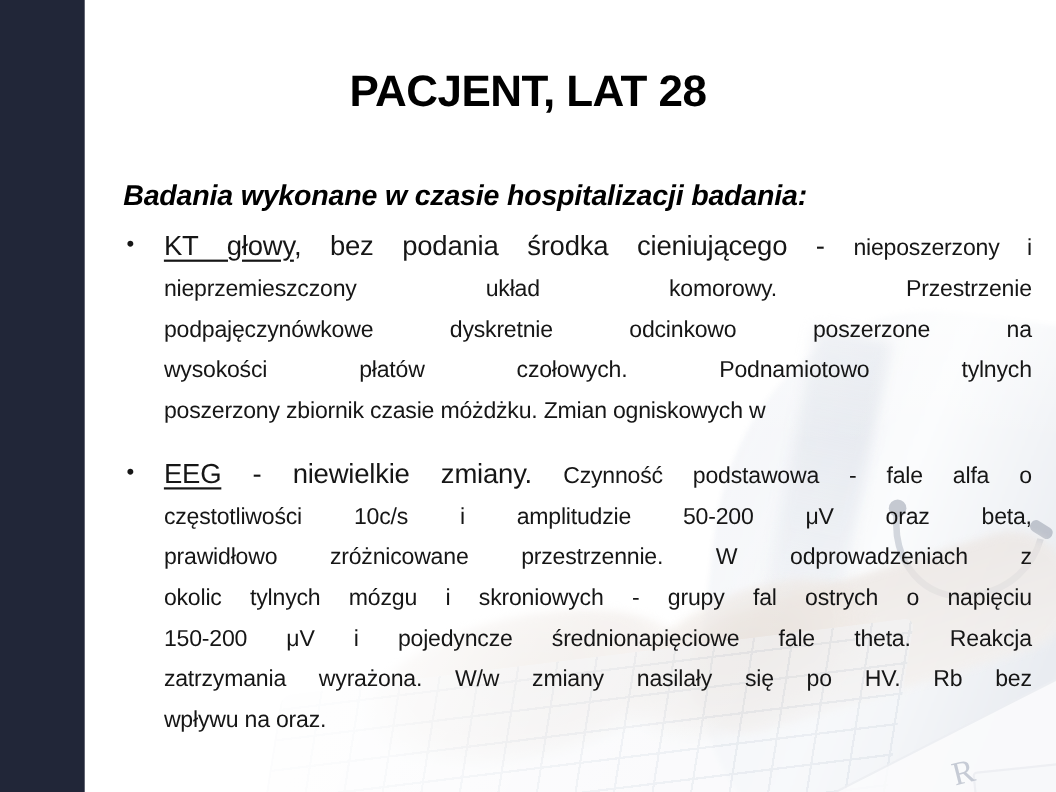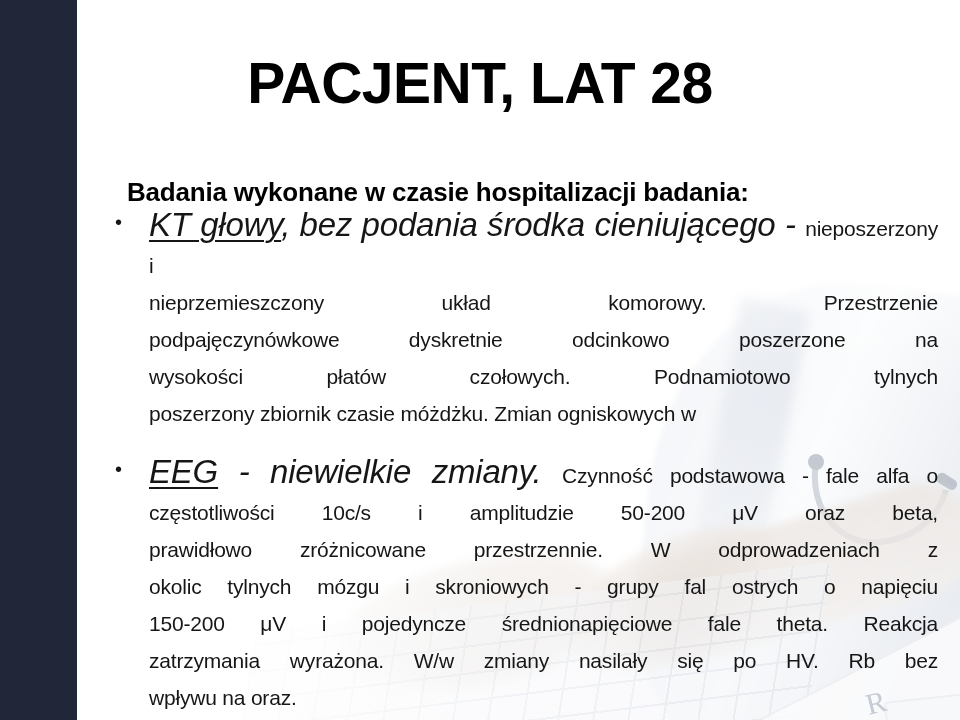--- a/index.html
+++ b/index.html
@@ -84,45 +84,46 @@
     position: absolute; inset: 0;
     background:
       linear-gradient(115deg, #ffffff 0%, #ffffff 32%, rgba(255,255,255,0.78) 47%, rgba(255,255,255,0.28) 62%, rgba(255,255,255,0) 76%),
       linear-gradient(180deg, #ffffff 0%, rgba(255,255,255,0.65) 32%, rgba(255,255,255,0) 56%);
   }
 
   
   .title {
     position: absolute; top: 58px; left: 0; width: 960px; margin: 0;
     text-align: center;
-    font-size: 57px; line-height: 50px; font-weight: 700;
+    font-size: 40px; line-height: 50px; font-weight: 700;
     letter-spacing: -0.5px; color: #000000;
     z-index: 2;
   }
   .subtitle {
-    position: absolute; top: 160px; left: 112px; width: 800px; margin: 15px;
+    position: absolute; top: 160px; left: 112px; width: 800px; margin: 0;
     font-size: 26px; line-height: 34px; font-weight: 700;
     letter-spacing: -0.2px; color: #000000;
     z-index: 2;
+    font-style: italic;
   }
   .bullets {
     position: absolute; top: 206px; left: 112px; width: 826px;
     margin: 0; padding: 0; list-style: none;
     z-index: 2;
   }
   .bullet { position: relative; padding-left: 37px; margin: 0 0 21px 0; }
   .marker { position: absolute; left: 3px; top: 5px; font-size: 20px; color: #161616; }
   .line {
     font-size: 21px; line-height: 37px;
     letter-spacing: -0.2px;
     text-align: justify; text-align-last: justify;
     color: #161616;
   }
   .lines .line:last-child { text-align-last: left; }
-  .big { font-size: 33px; font-style: italic; }
+  .big { font-size: 25px; }
   .term {
     text-decoration: underline;
     text-decoration-thickness: 2px;
     text-underline-offset: 4px;
   }
 </style>
 </head>
 <body>
 
 <div class="slide">

